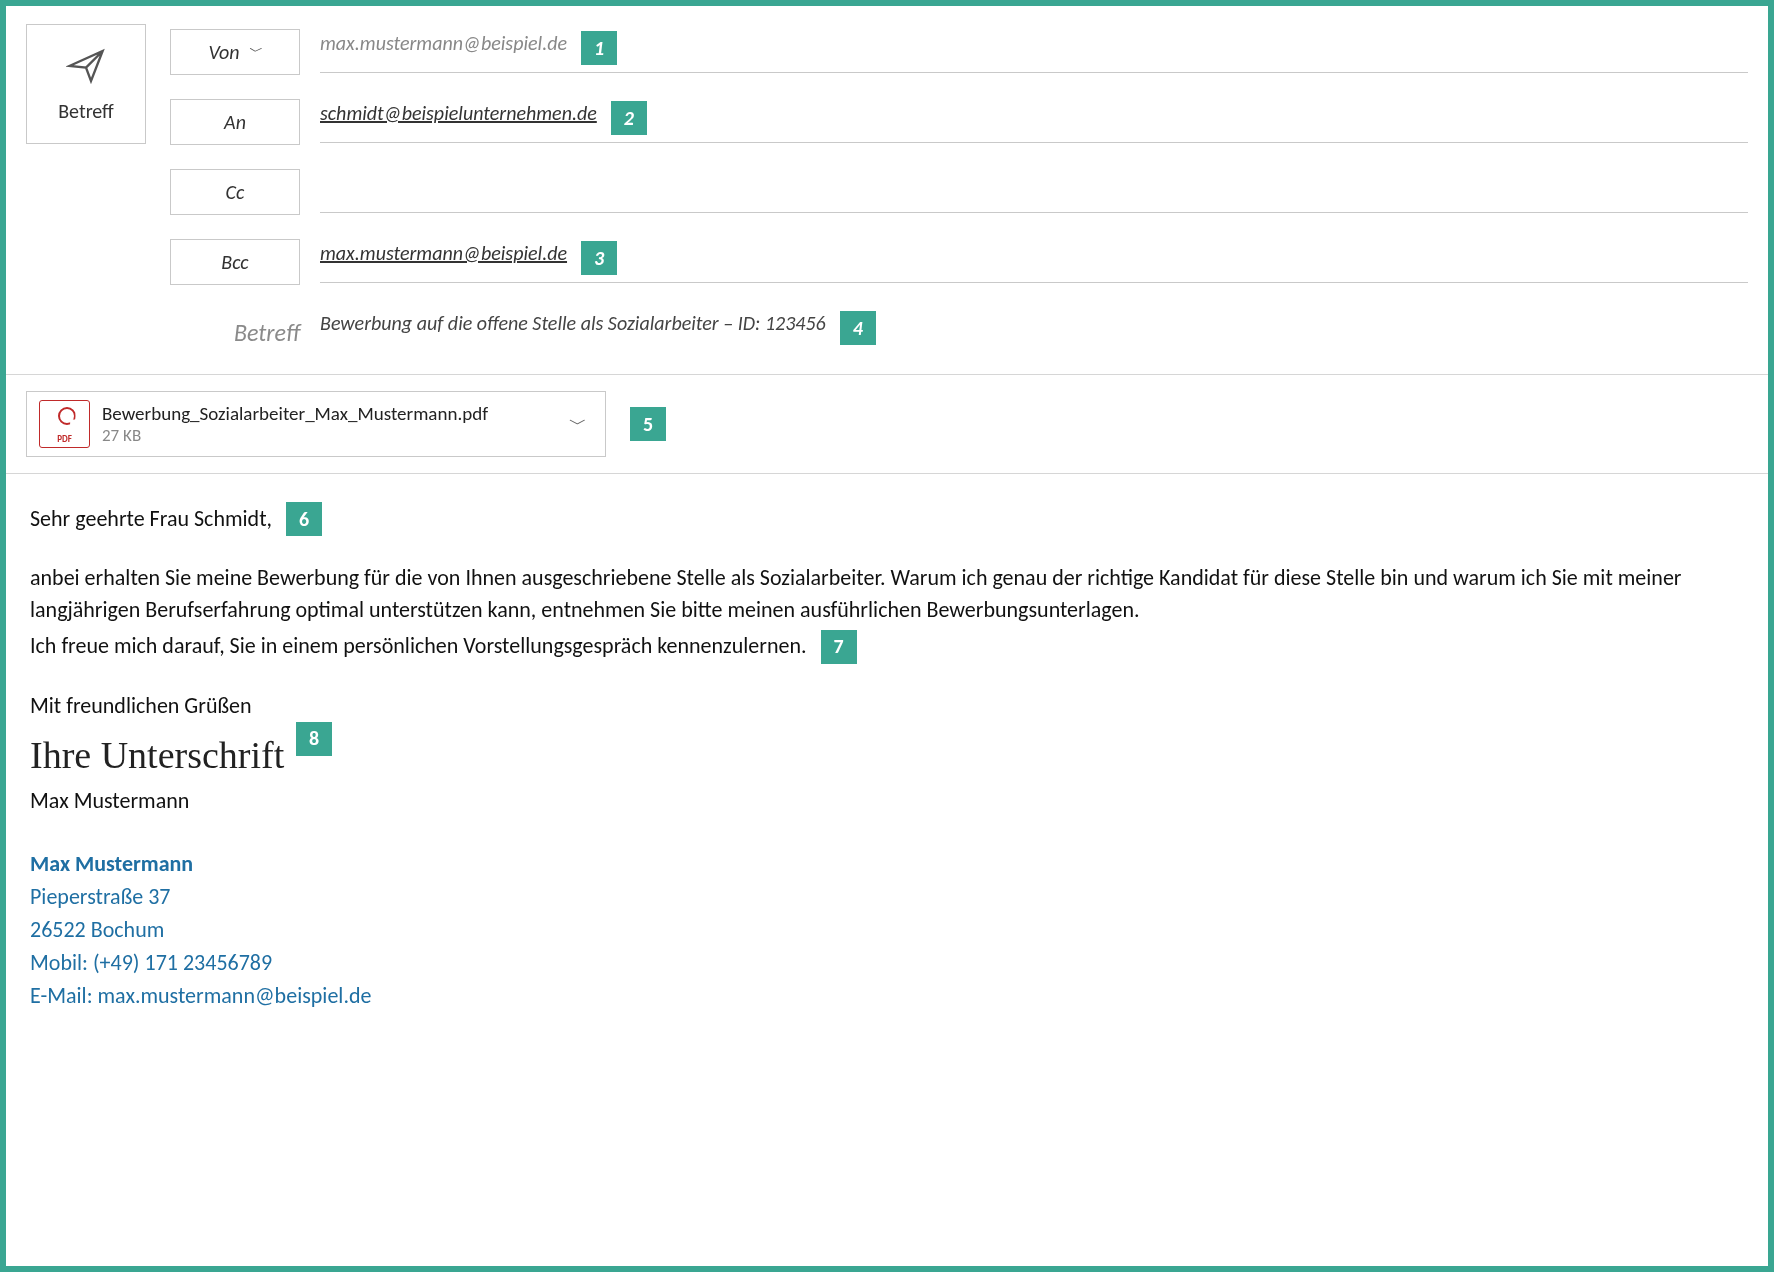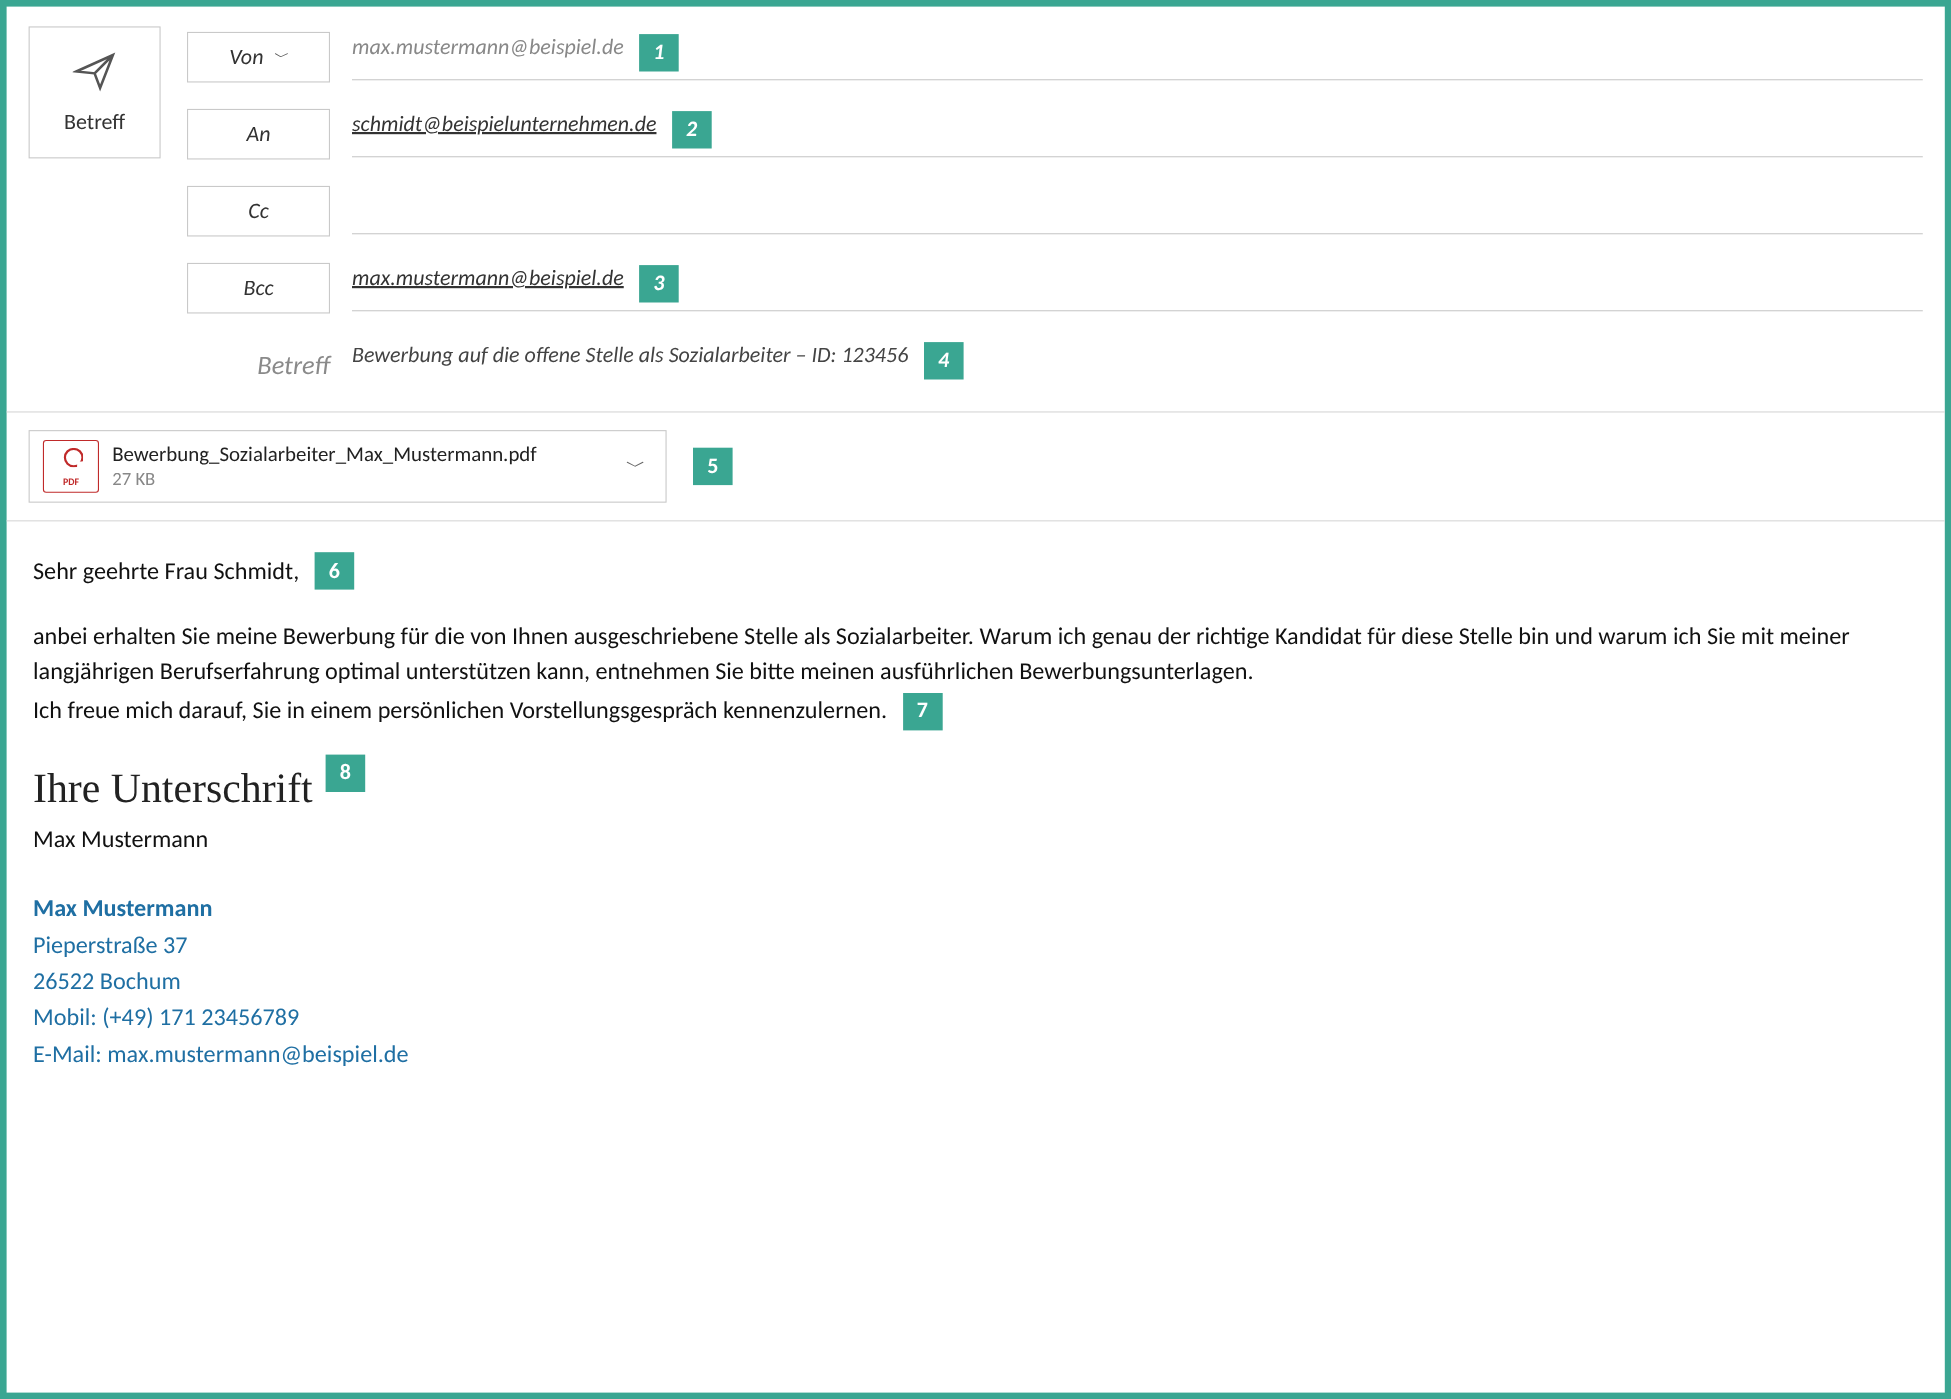--- a/index.html
+++ b/index.html
@@ -244,20 +244,21 @@
       <span class="badge">6</span>
     </div>
 
     <p class="para-block">anbei erhalten Sie meine Bewerbung für die von Ihnen ausgeschriebene Stelle als Sozialarbeiter. Warum ich genau der richtige Kandidat für diese Stelle bin und warum ich Sie mit meiner langjährigen Berufserfahrung optimal unterstützen kann, entnehmen Sie bitte meinen ausführlichen Bewerbungsunterlagen.</p>
     <p class="para-block" style="display:flex;gap:14px;align-items:flex-start;">
       <span>Ich freue mich darauf, Sie in einem persönlichen Vorstellungsgespräch kennenzulernen.</span>
       <span class="badge">7</span>
     </p>
 
     <div class="closing-block">
+      <p>Mit freundlichen Grüßen</p>
       <span class="badge abs" style="left:290px; margin-top:-4px;">8</span>
       <div class="sign-img">Ihre Unterschrift</div>
       <div class="sender-name">Max Mustermann</div>
     </div>
 
     <div class="sig-block">
       <div class="sig-name">Max Mustermann</div>
       <div>Pieperstraße 37</div>
       <div>26522 Bochum</div>
       <div>Mobil: (+49) 171 23456789</div>

